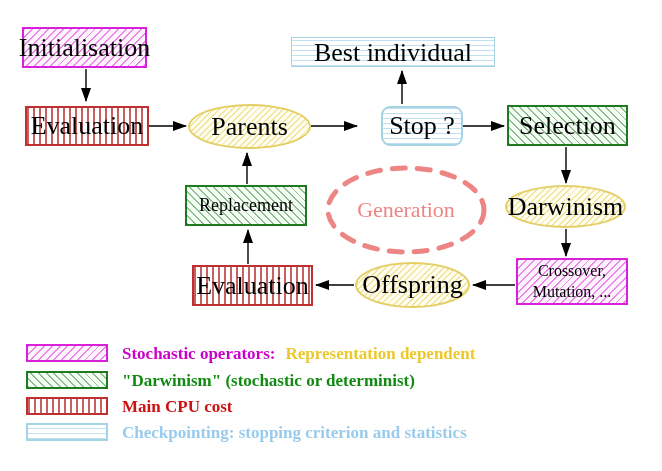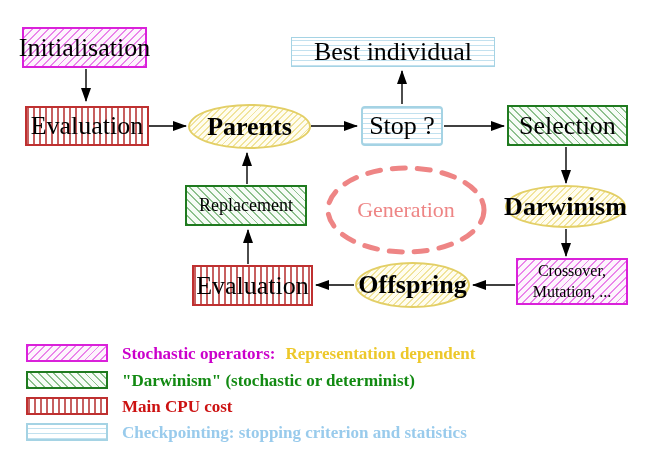--- a/index.html
+++ b/index.html
@@ -27,28 +27,27 @@
     border:2px solid #bf3030;
     background:repeating-linear-gradient(90deg,#c76060 0px,#c76060 1.6px,#ffffff 1.6px,#ffffff 6px);
   }
   .p-cyan{
     border:1px solid #a5d3e4;
     background:repeating-linear-gradient(0deg,#c2e1ef 0px,#c2e1ef 1.4px,#ffffff 1.4px,#ffffff 5px);
   }
   .p-yellow{
     border:2px solid #e3cf66;
     background:repeating-linear-gradient(135deg,#f1e49c 0px,#f1e49c 1.4px,#fffdf0 1.4px,#fffdf0 4.5px);
-    font-weight:bold;
   }
   
   #node-initialisation{left:22px;top:27px;width:125px;height:41px;}
   #node-evaluation-top{left:25px;top:106px;width:124px;height:40px;}
   #node-parents{left:188px;top:104px;width:123px;height:45px;}
-  #node-best-individual{left:291px;top:37px;width:204px;height:30px;}
-  #node-stop{left:361px;top:106px;width:82px;height:40px;border-radius:4px;border-width:2px;}
+  #node-best-individual{left:291px;top:37px;width:204px;height:30px;align-items:flex-end;}
+  #node-stop{left:381px;top:106px;width:82px;height:40px;border-radius:9px;border-width:2px;}
   #node-selection{left:507px;top:105px;width:121px;height:41px;}
   #node-genitors{left:505px;top:185px;width:121px;height:43px;}
   #node-crossover{left:516px;top:258px;width:112px;height:47px;font-size:16px;flex-direction:column;line-height:1.3;justify-content:flex-end;}
   #node-offspring{left:355px;top:262px;width:115px;height:46px;align-items:center;}
   #node-evaluation-bottom{left:192px;top:265px;width:121px;height:41px;}
   #node-replacement{left:185px;top:185px;width:122px;height:41px;font-size:18px;}
   #generation-label{
     position:absolute;z-index:2;left:326px;top:166px;width:160px;height:88px;
     display:flex;align-items:center;justify-content:center;
     color:#ee8585;font-size:22px;

